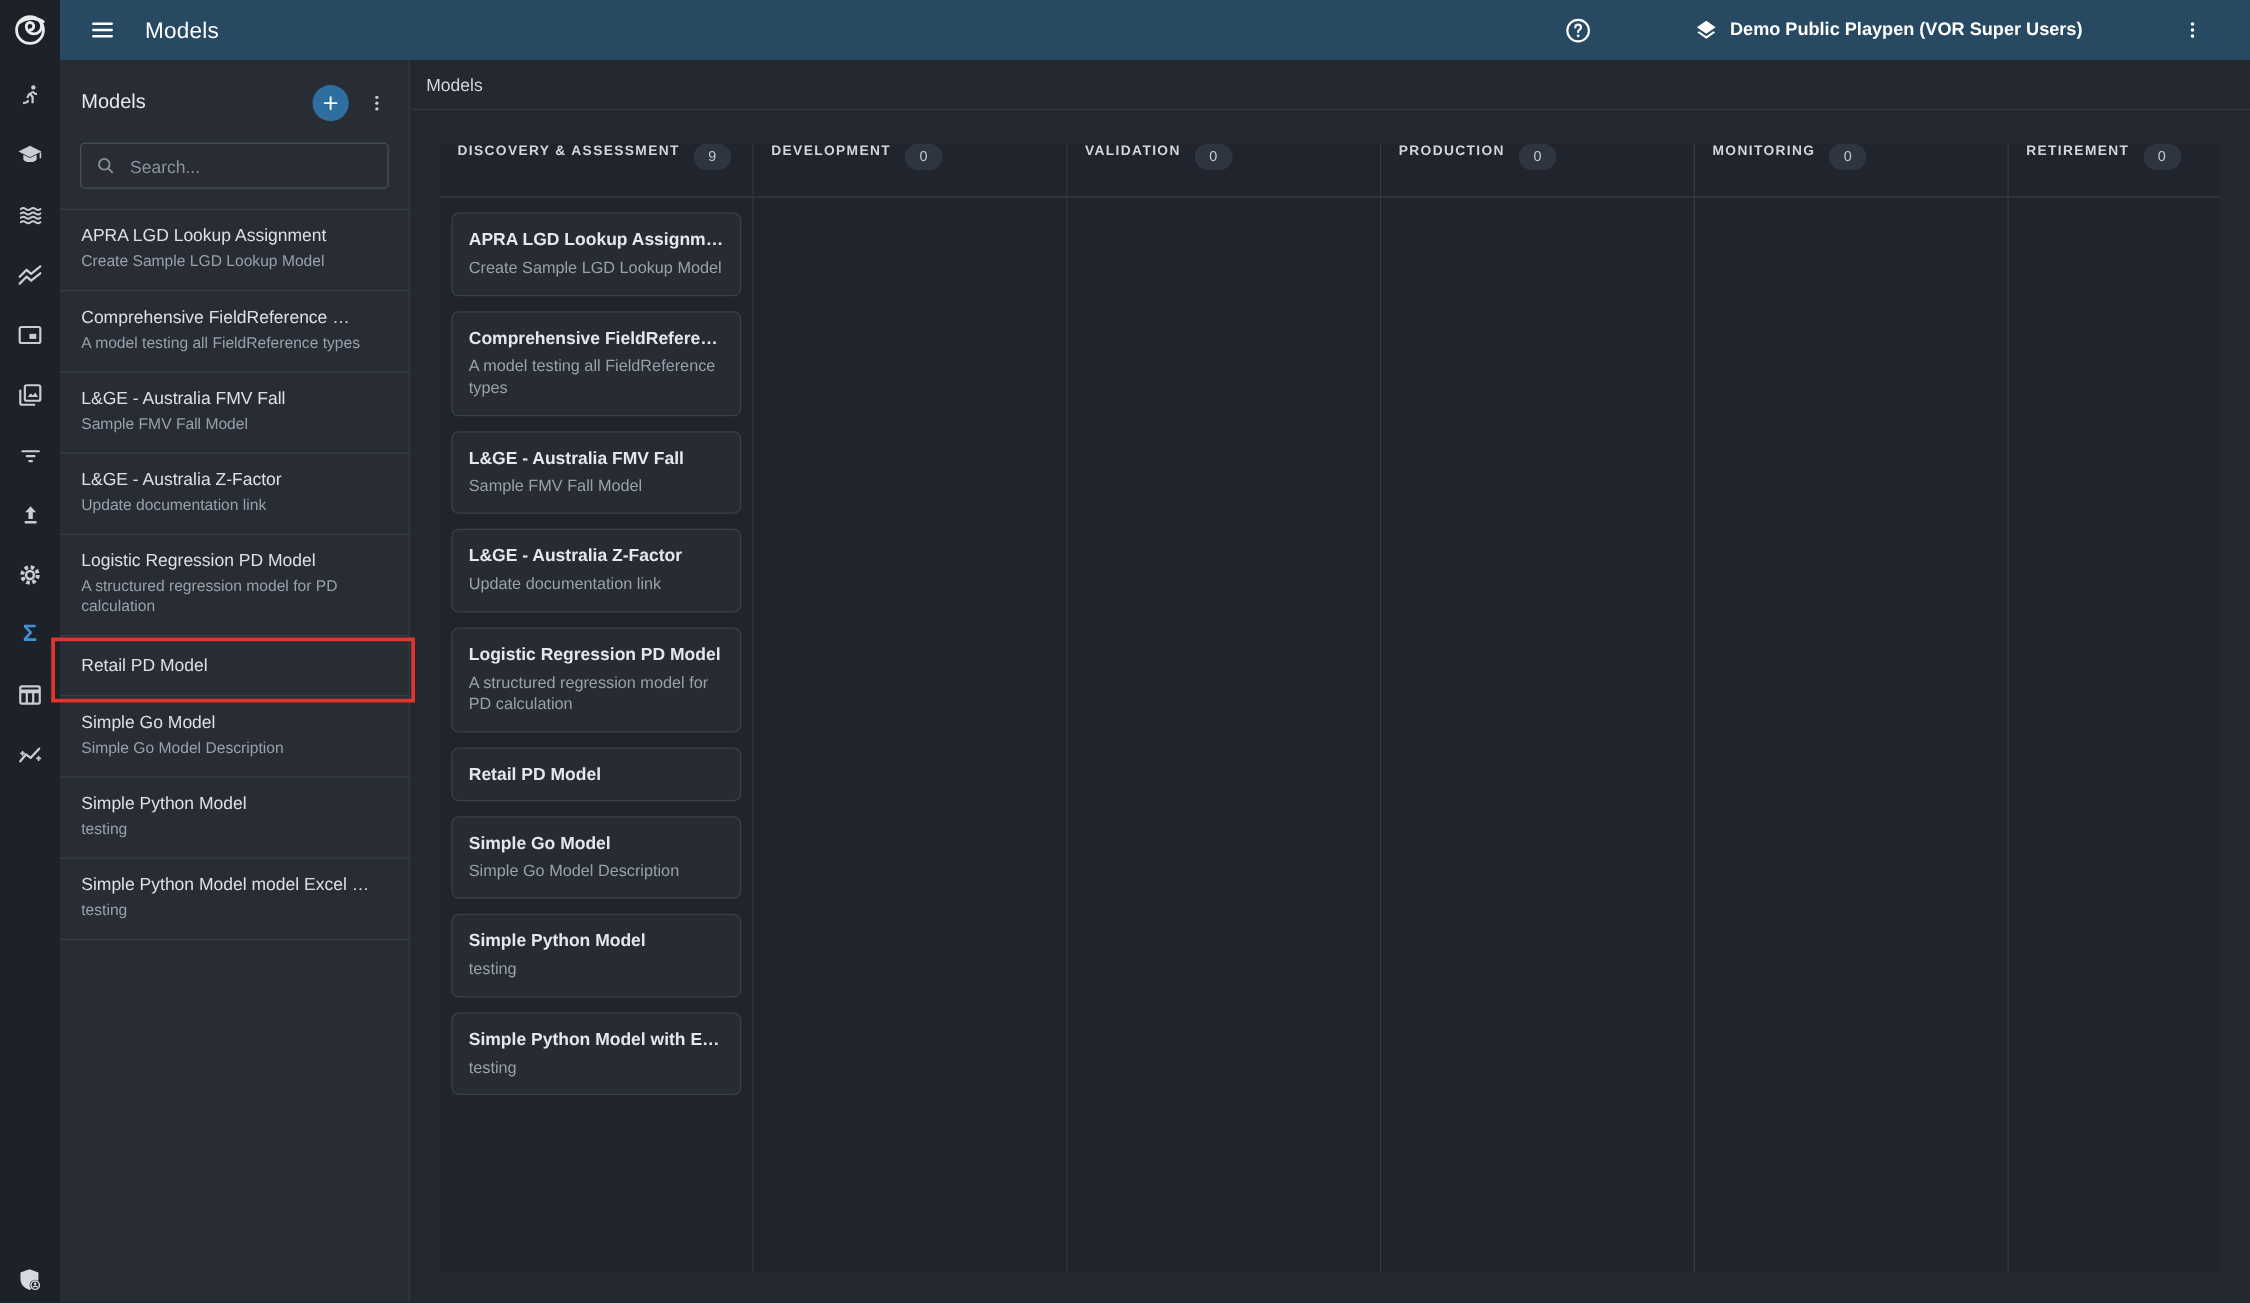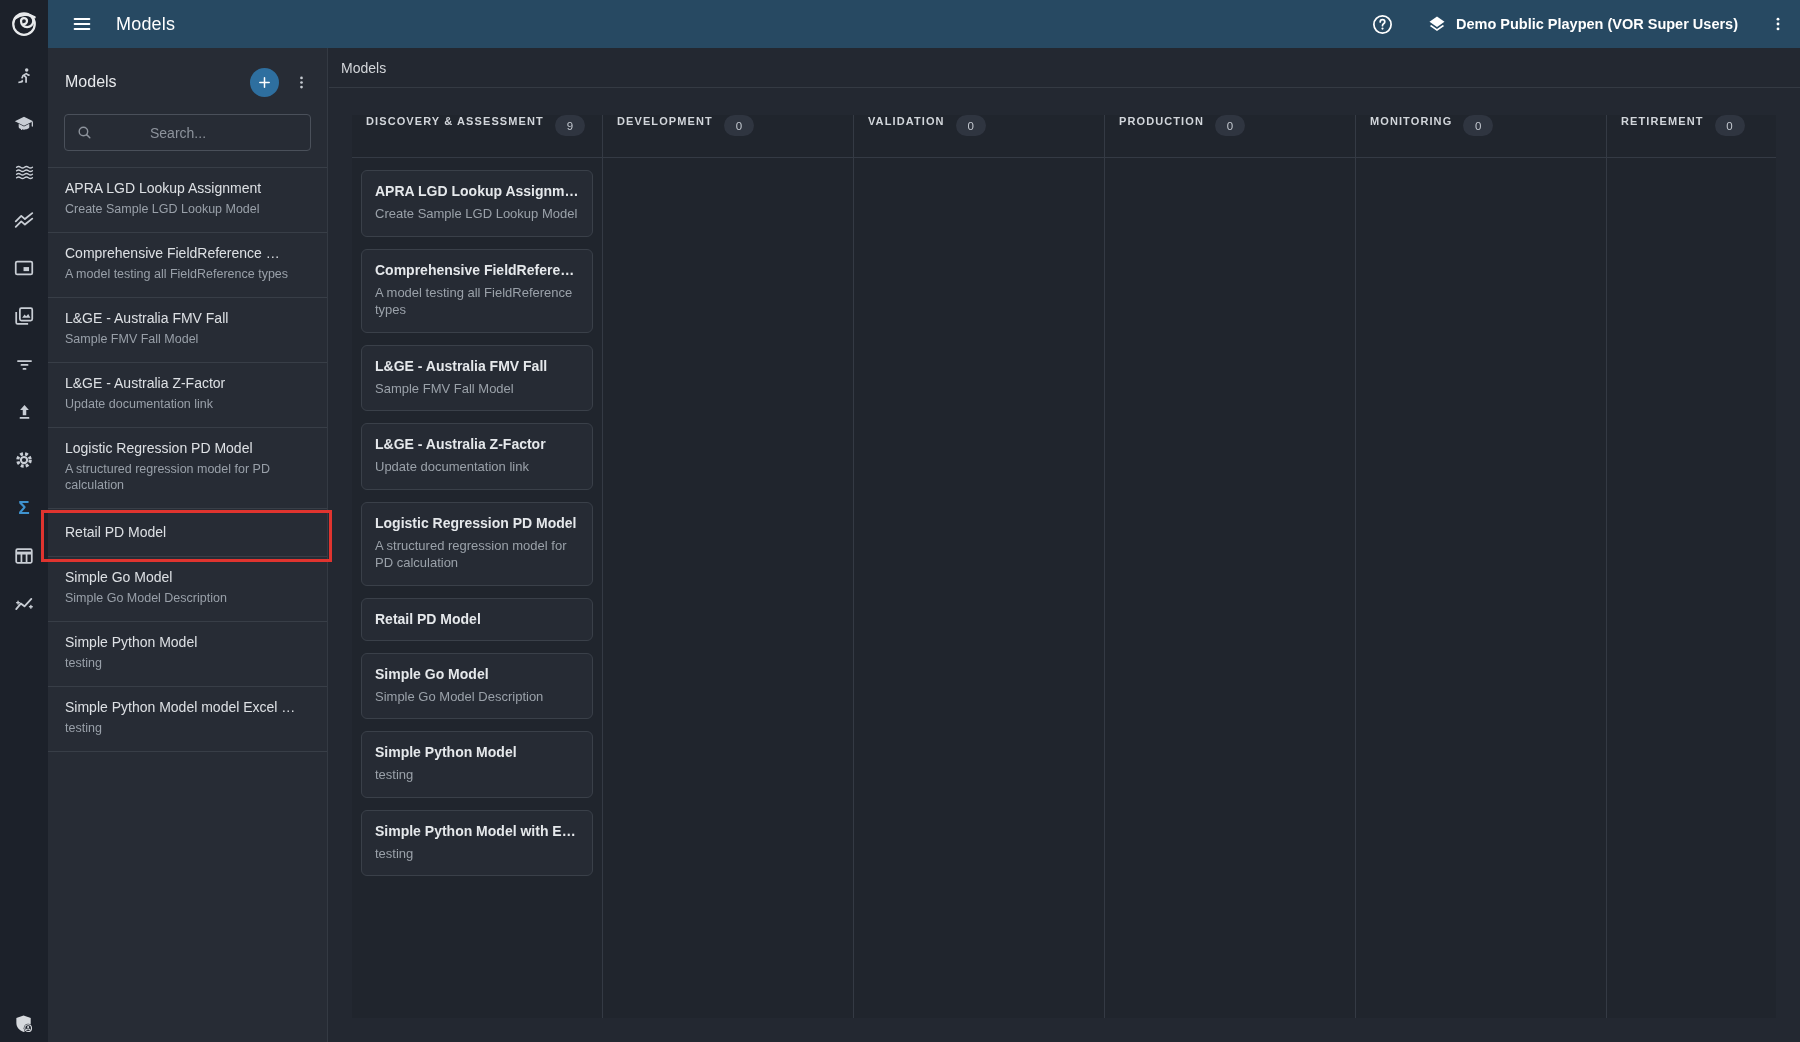--- a/index.html
+++ b/index.html
@@ -17,34 +17,34 @@
   .rail-items { display:flex; flex-direction:column; align-items:center; padding-top:4px; }
   .rail-item { width:48px; height:48px; display:flex; align-items:center; justify-content:center; color:#c9ced5; cursor:pointer; }
   .rail-item.active { color:#3f93cf; }
   .rail-item .sigma { font-size:19px; font-weight:700; color:#3f93cf; }
   .rail-bottom { position:absolute; left:0; bottom:6px; width:48px; display:flex; justify-content:center; color:#d6d9dd; }
 
   
   .topbar { position:absolute; left:48px; top:0; right:0; height:48px; background:#274962; display:flex; align-items:center; color:#ffffff; z-index:5; }
   .hamburger { margin-left:14px; width:40px; height:40px; display:flex; align-items:center; justify-content:center; cursor:pointer; }
   .topbar-title { margin-left:14px; font-size:18px; font-weight:500; letter-spacing:.2px; }
-  .topbar-right { margin-left:auto; display:flex; align-items:center; padding-right:4px; }
+  .topbar-right { margin-left:auto; display:flex; align-items:center; padding-right:28px;gap:48px; }
   .help-btn { width:36px; height:36px; display:flex; align-items:center; justify-content:center; cursor:pointer; }
   .workspace { display:flex; align-items:center; gap:9px; margin-left:26px; cursor:pointer; }
   .workspace-label { font-size:14.5px; font-weight:600; }
   .topbar-kebab { width:36px; height:36px; margin-left:22px; display:flex; align-items:center; justify-content:center; cursor:pointer; }
 
   
   .sidebar { position:absolute; left:48px; top:48px; width:280px; bottom:0; background:#272c35; border-right:1px solid #343a43; z-index:3; }
   .sidebar-header { height:62px; display:flex; align-items:center; padding:6px 10px 0 17px; }
   .sidebar-title { flex:1; font-size:16px; font-weight:500; color:#e7e9ec; }
   .add-btn { width:29px; height:29px; border-radius:50%; background:#2e6f9f; color:#fff; border:none; display:flex; align-items:center; justify-content:center; cursor:pointer; }
   .sidebar-kebab { width:32px; height:32px; margin-left:6px; display:flex; align-items:center; justify-content:center; color:#c6cbd1; cursor:pointer; }
   .search-box { margin:4px 16px 0; height:37px; border:1px solid #4a505a; border-radius:4px; display:flex; align-items:center; padding:0 11px; gap:11px; color:#8d939c; }
-  .search-box input { flex:1; background:transparent; border:none; outline:none; color:#ec4899; font-size:14px; font-family:inherit;margin-left:46px; }
+  .search-box input { flex:1; background:transparent; border:none; outline:none; color:#ec4899; font-size:14px; font-family:inherit; }
   .search-box input::placeholder { color:#8d939c; }
   .model-list { margin-top:16px; border-top:1px solid #383e47; }
   .model-item { padding:12px 17px 14px; border-bottom:1px solid #383e47; cursor:pointer; }
   .model-item-title { font-size:14px; color:#dde0e4; white-space:nowrap; overflow:hidden; text-overflow:ellipsis; }
   .model-item-desc { margin-top:5px; font-size:12.5px; line-height:1.35; color:#99a0a9; }
   .model-item-desc:empty { display:none; }
 
   
   .highlight-box { position:absolute; left:41px; top:510px; width:291px; height:52px; border:3px solid #e0342f; z-index:30; pointer-events:none; }
 

